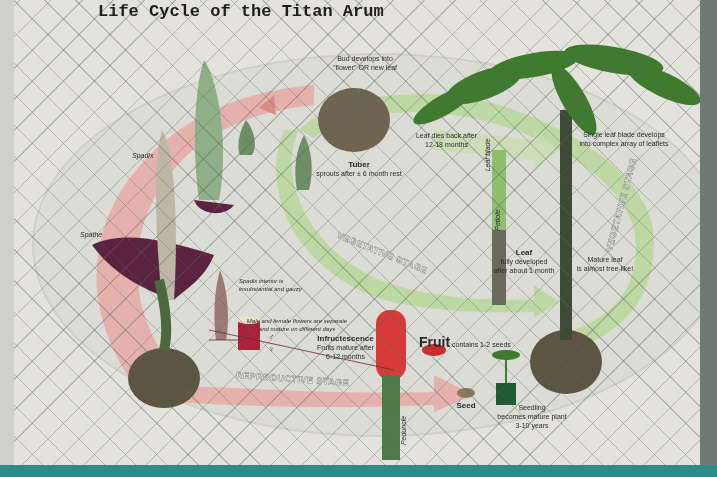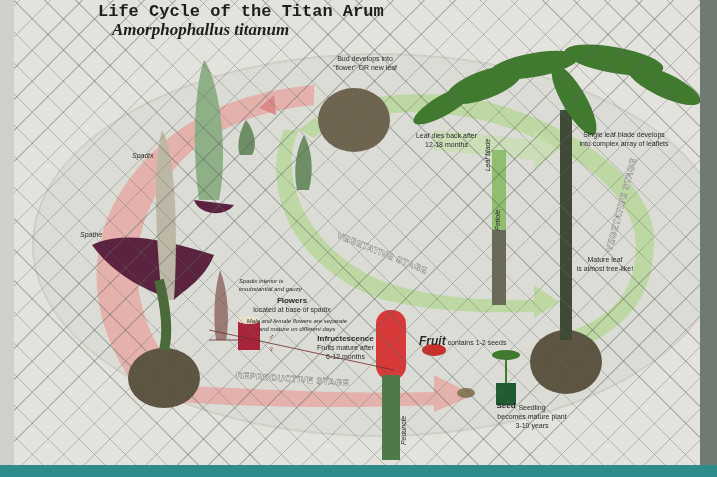--- a/index.html
+++ b/index.html
@@ -79,83 +79,87 @@
     <ellipse cx="492" cy="355" rx="14" ry="5" fill="#3f7a2e"></ellipse>
     <line x1="492" y1="355" x2="492" y2="383" stroke="#3f7a2e" stroke-width="2"></line>
 
     <line x1="195" y1="330" x2="380" y2="370" stroke="#6b2a2a" stroke-width=".8"></line>
     <line x1="195" y1="340" x2="228" y2="340" stroke="#6b2a2a" stroke-width=".8"></line>
   </svg>
 
   <div class="grid"></div>
 
   <div class="title">Life Cycle of the Titan Arum</div>
-  <div class="subtitle">Amorphophallus titanum</div>
 
   <div class="lbl" style="left:306px;top:55px;width:90px;">
     <span>Bud develops into</span><br>
     <span>"flower" OR new leaf</span>
   </div>
 
+  <div class="lbl" style="left:290px;top:160px;width:110px;">
+    <b>Tuber</b>
+    <span>sprouts after ± 6 month rest</span>
+  </div>
 
   <div class="lbl" style="left:395px;top:132px;width:75px;">
     <span>Leaf dies back after</span><br>
     <span>12-18 months</span>
   </div>
 
   <div class="lbl" style="left:560px;top:131px;width:100px;">
     <span>Single leaf blade develops</span><br>
     <span>into complex array of leaflets</span>
   </div>
 
   <div class="lbl ital" style="left:470px;top:175px;transform:rotate(-90deg);transform-origin:left top;width:40px;">Leaf blade</div>
   <div class="lbl ital" style="left:480px;top:235px;transform:rotate(-90deg);transform-origin:left top;width:30px;">Petiole</div>
 
+  <div class="lbl" style="left:475px;top:248px;width:70px;">
+    <b>Leaf</b>
+    <span>fully developed</span><br>
+    <span>after about 1 month</span>
+  </div>
 
   <div class="lbl" style="left:556px;top:256px;width:70px;">
     <span>Mature leaf</span><br>
     <span>is almost tree-like!</span>
   </div>
 
   <div class="lbl ital" style="left:118px;top:152px;">Spadix</div>
   <div class="lbl ital" style="left:66px;top:231px;">Spathe</div>
 
 
   <div class="lbl ital" style="left:225px;top:278px;width:80px;font-size:6px;text-align:left;">
     <span>Spadix interior is</span><br>
     <span>insubstantial and gauzy</span>
   </div>
 
-  <div class="lbl" style="left:228px;top:296px;width:100px;">
-    <b>Flowers</b>
-    <span>located at base of spadix</span>
-  </div>
 
   <div class="lbl ital" style="left:228px;top:318px;width:110px;font-size:6px;">
     <span>Male and female flowers are separate</span><br>
     <span>and mature on different days</span>
   </div>
 
   <div class="lbl" style="left:254px;top:332px;font-size:9px;color:#a8243a;">♂</div>
   <div class="lbl" style="left:254px;top:344px;font-size:9px;color:#a8243a;">♀</div>
 
   <div class="lbl" style="left:294px;top:334px;width:75px;">
     <b>Infructescence</b>
     <span>Fruits mature after</span><br>
     <span>6-12 months</span>
   </div>
 
   <div class="lbl" style="left:405px;top:334px;width:100px;text-align:left;">
-    <span style="font-weight:bold;font-size:12px;font-style:italic;">Fruit</span>
+    <span style="font-weight:bold;font-size:14px;">Fruit</span>
     <span>contains 1-2 seeds</span>
   </div>
 
   <div class="lbl ital" style="left:386px;top:448px;transform:rotate(-90deg);transform-origin:left top;width:35px;">Peduncle</div>
 
-  <div class="lbl" style="left:437px;top:401px;width:30px;font-weight:bold;font-size:8px;padding-left:40px;">Seed</div>
+  <div class="lbl" style="left:437px;top:401px;width:30px;font-weight:bold;font-size:8px;">Seed</div>
 
   <div class="lbl" style="left:478px;top:404px;width:80px;">
     <span>Seedling</span><br>
     <span>becomes mature plant</span><br>
     <span>3-10 years</span>
   </div>
 
   <div class="stage" style="left:320px;top:248px;transform:rotate(22deg);">VEGETATIVE STAGE</div>
   <div class="stage" style="left:590px;top:250px;transform:rotate(-75deg);transform-origin:left top;">VEGETATIVE STAGE</div>
   <div class="stage" style="left:222px;top:374px;transform:rotate(4deg);">REPRODUCTIVE STAGE</div>

